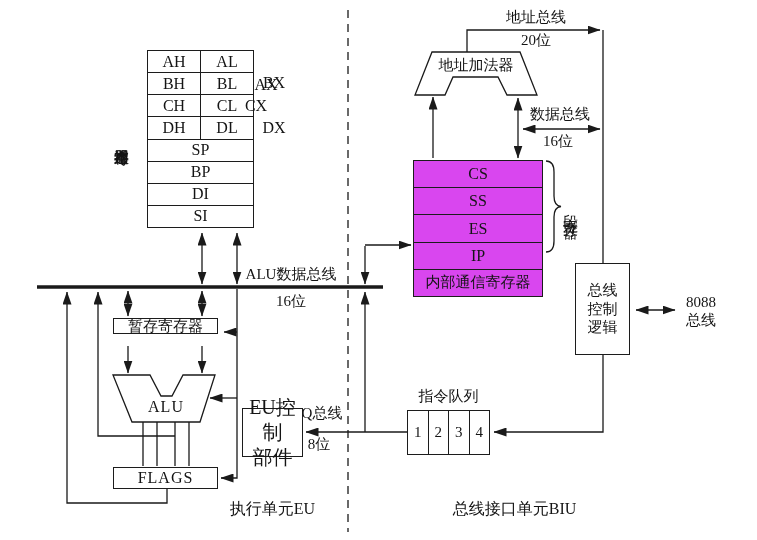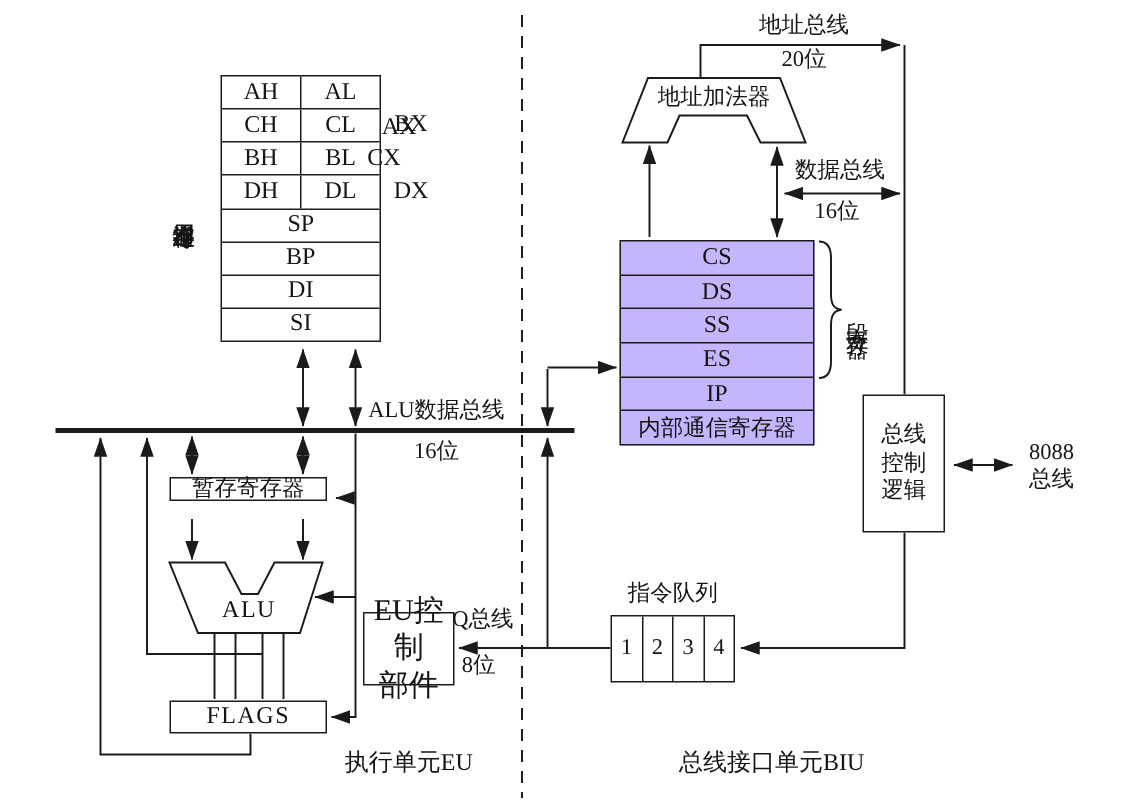--- a/index.html
+++ b/index.html
@@ -19,21 +19,21 @@
     position:absolute;writing-mode:vertical-rl;text-orientation:upright;
     font-size:15px;display:flex;align-items:center;justify-content:center;
   }
   .regtable{position:absolute;left:147px;top:50px;width:107px;height:178px;
     border:1.4px solid #1c1c1c;box-sizing:border-box;display:flex;flex-direction:column;background:#fff;}
   .rrow{flex:1;display:flex;border-bottom:1.3px solid #1c1c1c;align-items:stretch;}
   .rrow:last-child{border-bottom:none;}
   .rcell{flex:1;display:flex;align-items:center;justify-content:center;font-size:16px;}
   .rcell.hb{border-right:1.3px solid #1c1c1c;}
   .biutable{position:absolute;left:413px;top:160px;width:130px;height:137px;
-    border:1.4px solid #1c1c1c;box-sizing:border-box;display:flex;flex-direction:column;background:#c4b5fd;}
+    border:1.4px solid #1c1c1c;box-sizing:border-box;display:flex;flex-direction:column;background:#d946ef;}
   .brow{flex:1;display:flex;align-items:center;justify-content:center;
     border-bottom:1.3px solid #1c1c1c;font-size:16px;}
   .brow:last-child{border-bottom:none;font-size:15px;}
   .queue{position:absolute;left:407px;top:410px;width:83px;height:45px;
     border:1.4px solid #1c1c1c;box-sizing:border-box;display:flex;background:#fff;}
   .qcell{flex:1;display:flex;align-items:center;justify-content:center;
     font-size:15px;border-right:1.3px solid #1c1c1c;}
   .qcell:last-child{border-right:none;}
 </style>
 </head>
@@ -105,26 +105,26 @@
   </svg>
 
   <div class="vtext" style="left:111px;top:86px;height:104px;width:20px;">通用寄存器组</div>
 
   <div class="regtable">
     <div class="rrow">
       <span class="rcell hb">AH</span>
       <span class="rcell">AL</span>
     </div>
     <div class="rrow">
+      <span class="rcell hb">BH</span>
+      <span class="rcell">BL</span>
+    </div>
+    <div class="rrow">
       <span class="rcell hb">CH</span>
       <span class="rcell">CL</span>
-    </div>
-    <div class="rrow">
-      <span class="rcell hb">BH</span>
-      <span class="rcell">BL</span>
     </div>
     <div class="rrow">
       <span class="rcell hb">DH</span>
       <span class="rcell">DL</span>
     </div>
     <div class="rrow">
       <span class="rcell">SP</span>
     </div>
     <div class="rrow">
       <span class="rcell">BP</span>
@@ -165,21 +165,20 @@
 
   <div class="lbl" style="left:425px;top:57px;width:102px;text-align:center;">地址加法器</div>
 
   <div class="lbl" style="left:498px;top:9px;width:76px;">地址总线</div>
   <div class="lbl" style="left:498px;top:32px;width:76px;">20位</div>
   <div class="lbl" style="left:523px;top:106px;width:74px;">数据总线</div>
   <div class="lbl" style="left:528px;top:133px;width:60px;">16位</div>
 
   <div class="biutable">
     <div class="brow">CS</div>
-    <div class="brow">DS</div>
     <div class="brow">SS</div>
     <div class="brow">ES</div>
     <div class="brow">IP</div>
     <div class="brow">内部通信寄存器</div>
   </div>
   <div class="vtext" style="left:560px;top:166px;height:88px;width:20px;letter-spacing:4px;">段寄存器</div>
 
   <div class="box" style="left:575px;top:263px;width:55px;height:92px;font-size:15px;">
     <span>总线</span>
     <span>控制</span>

